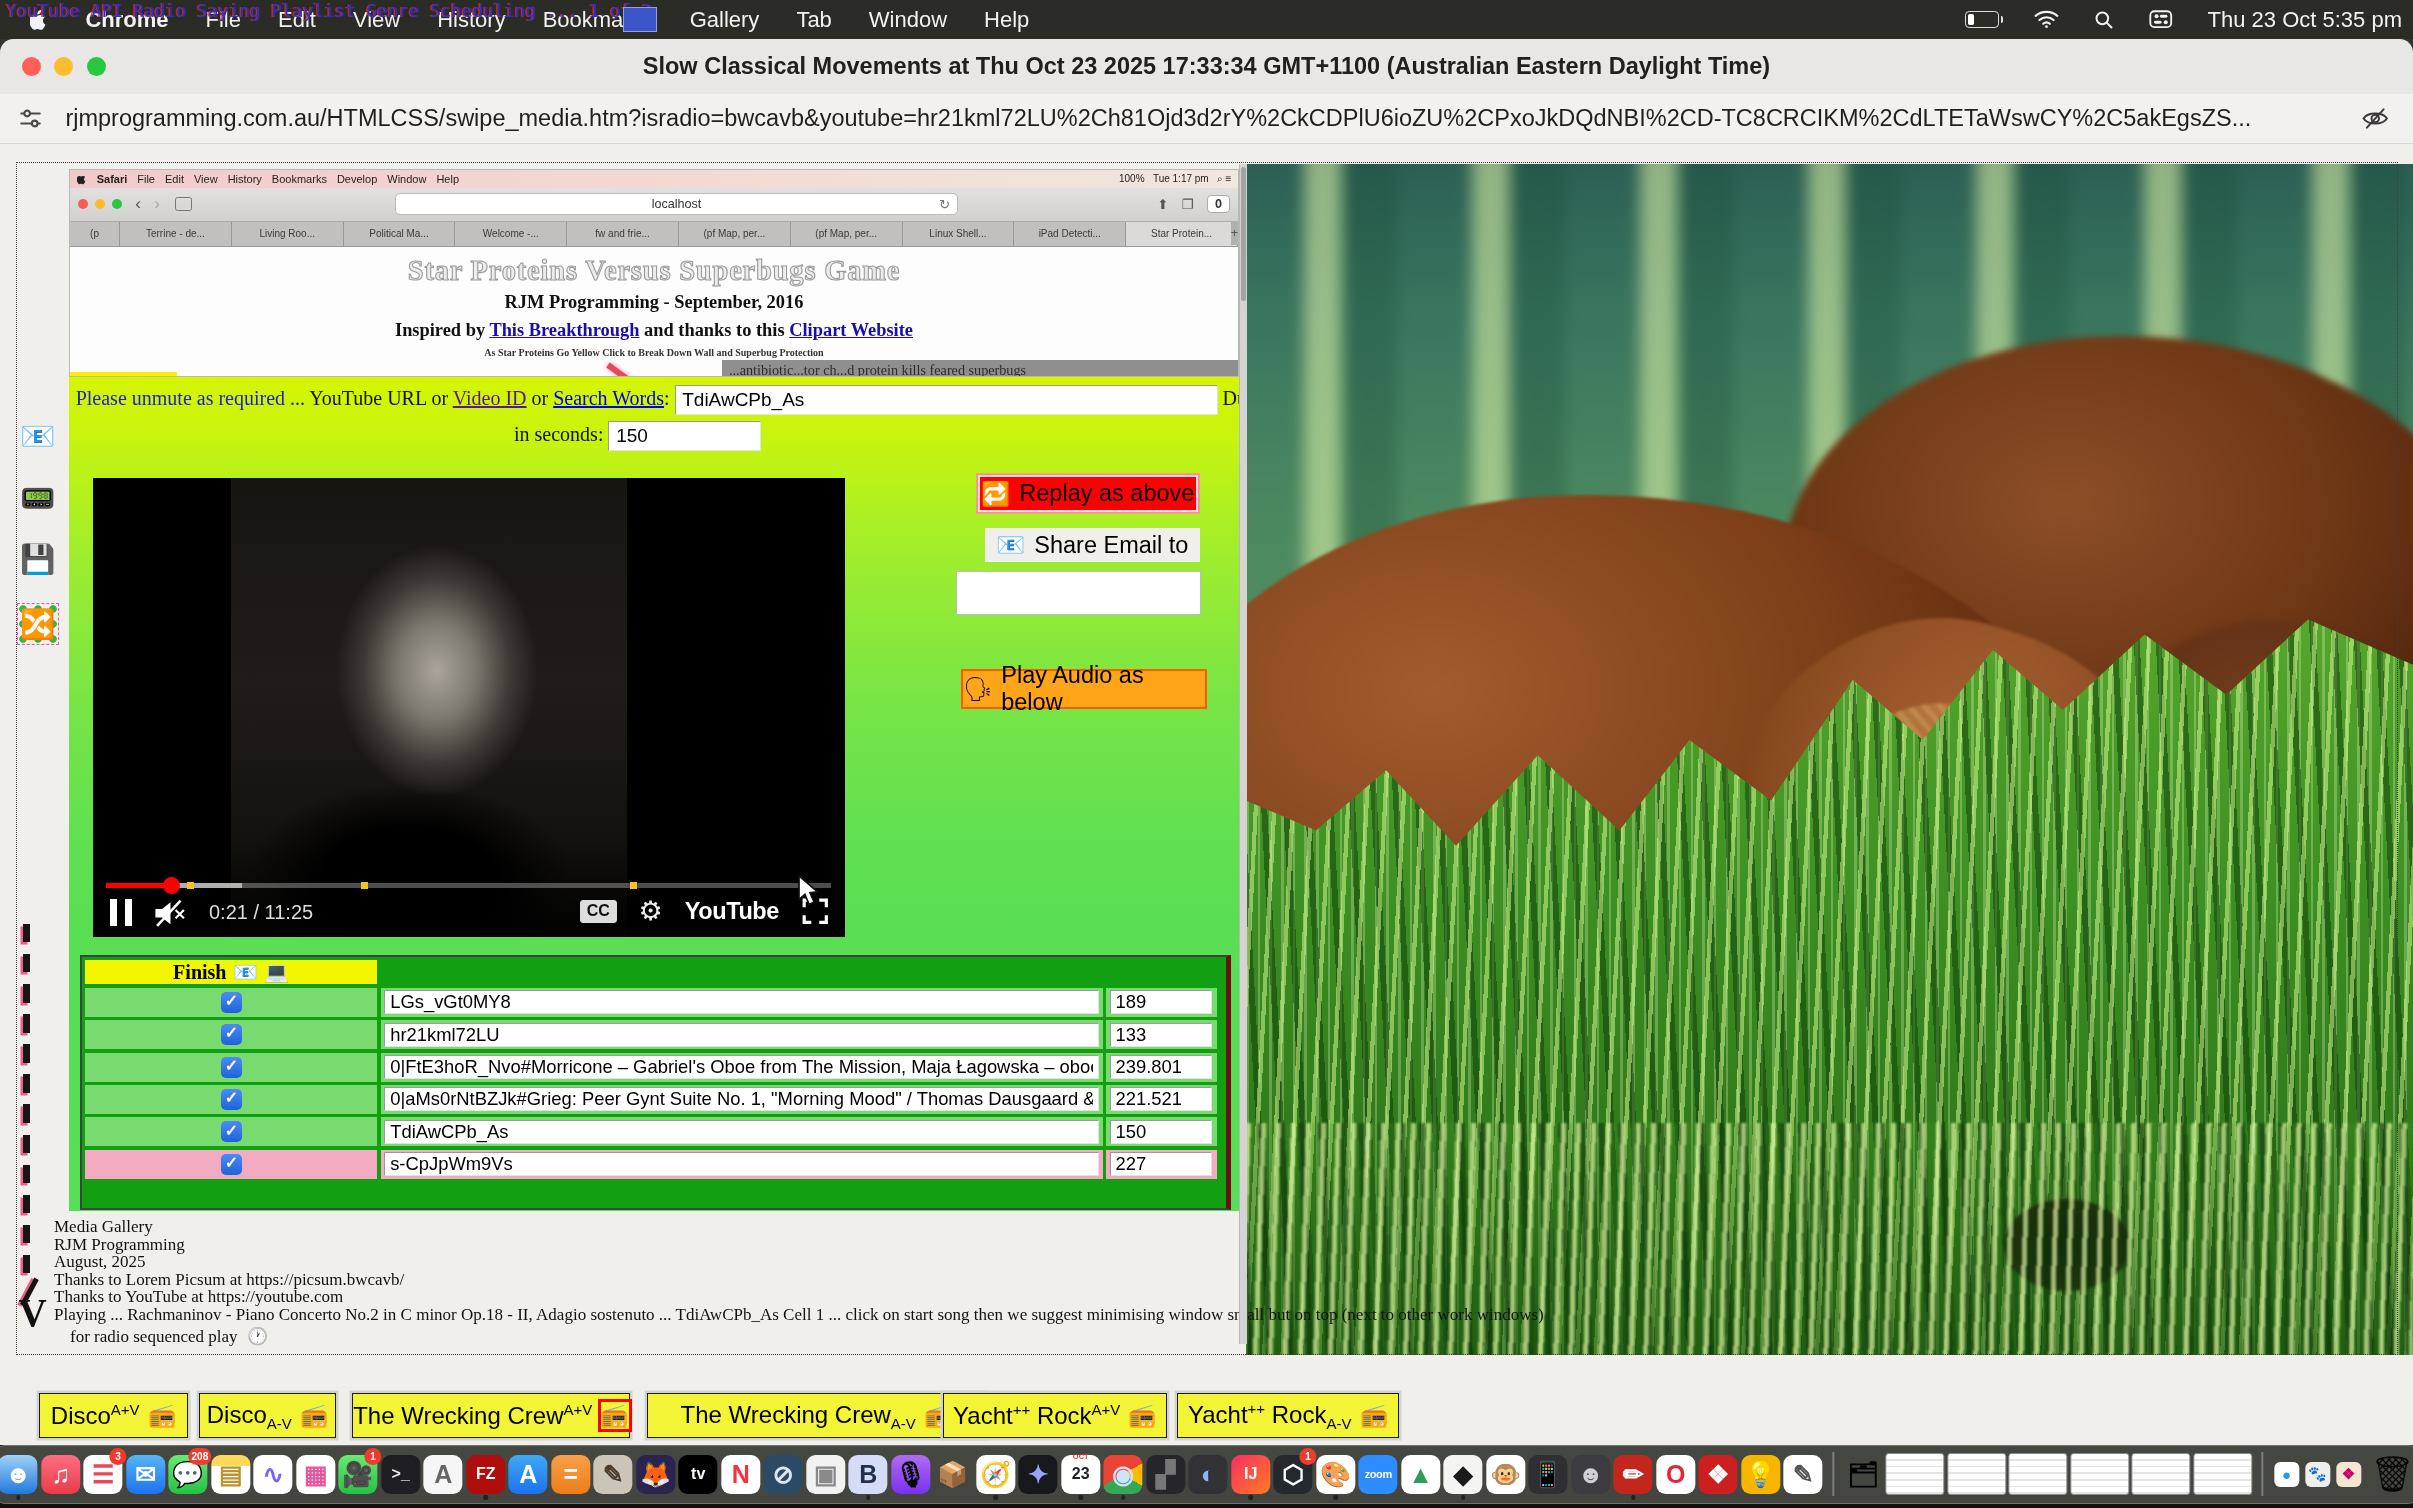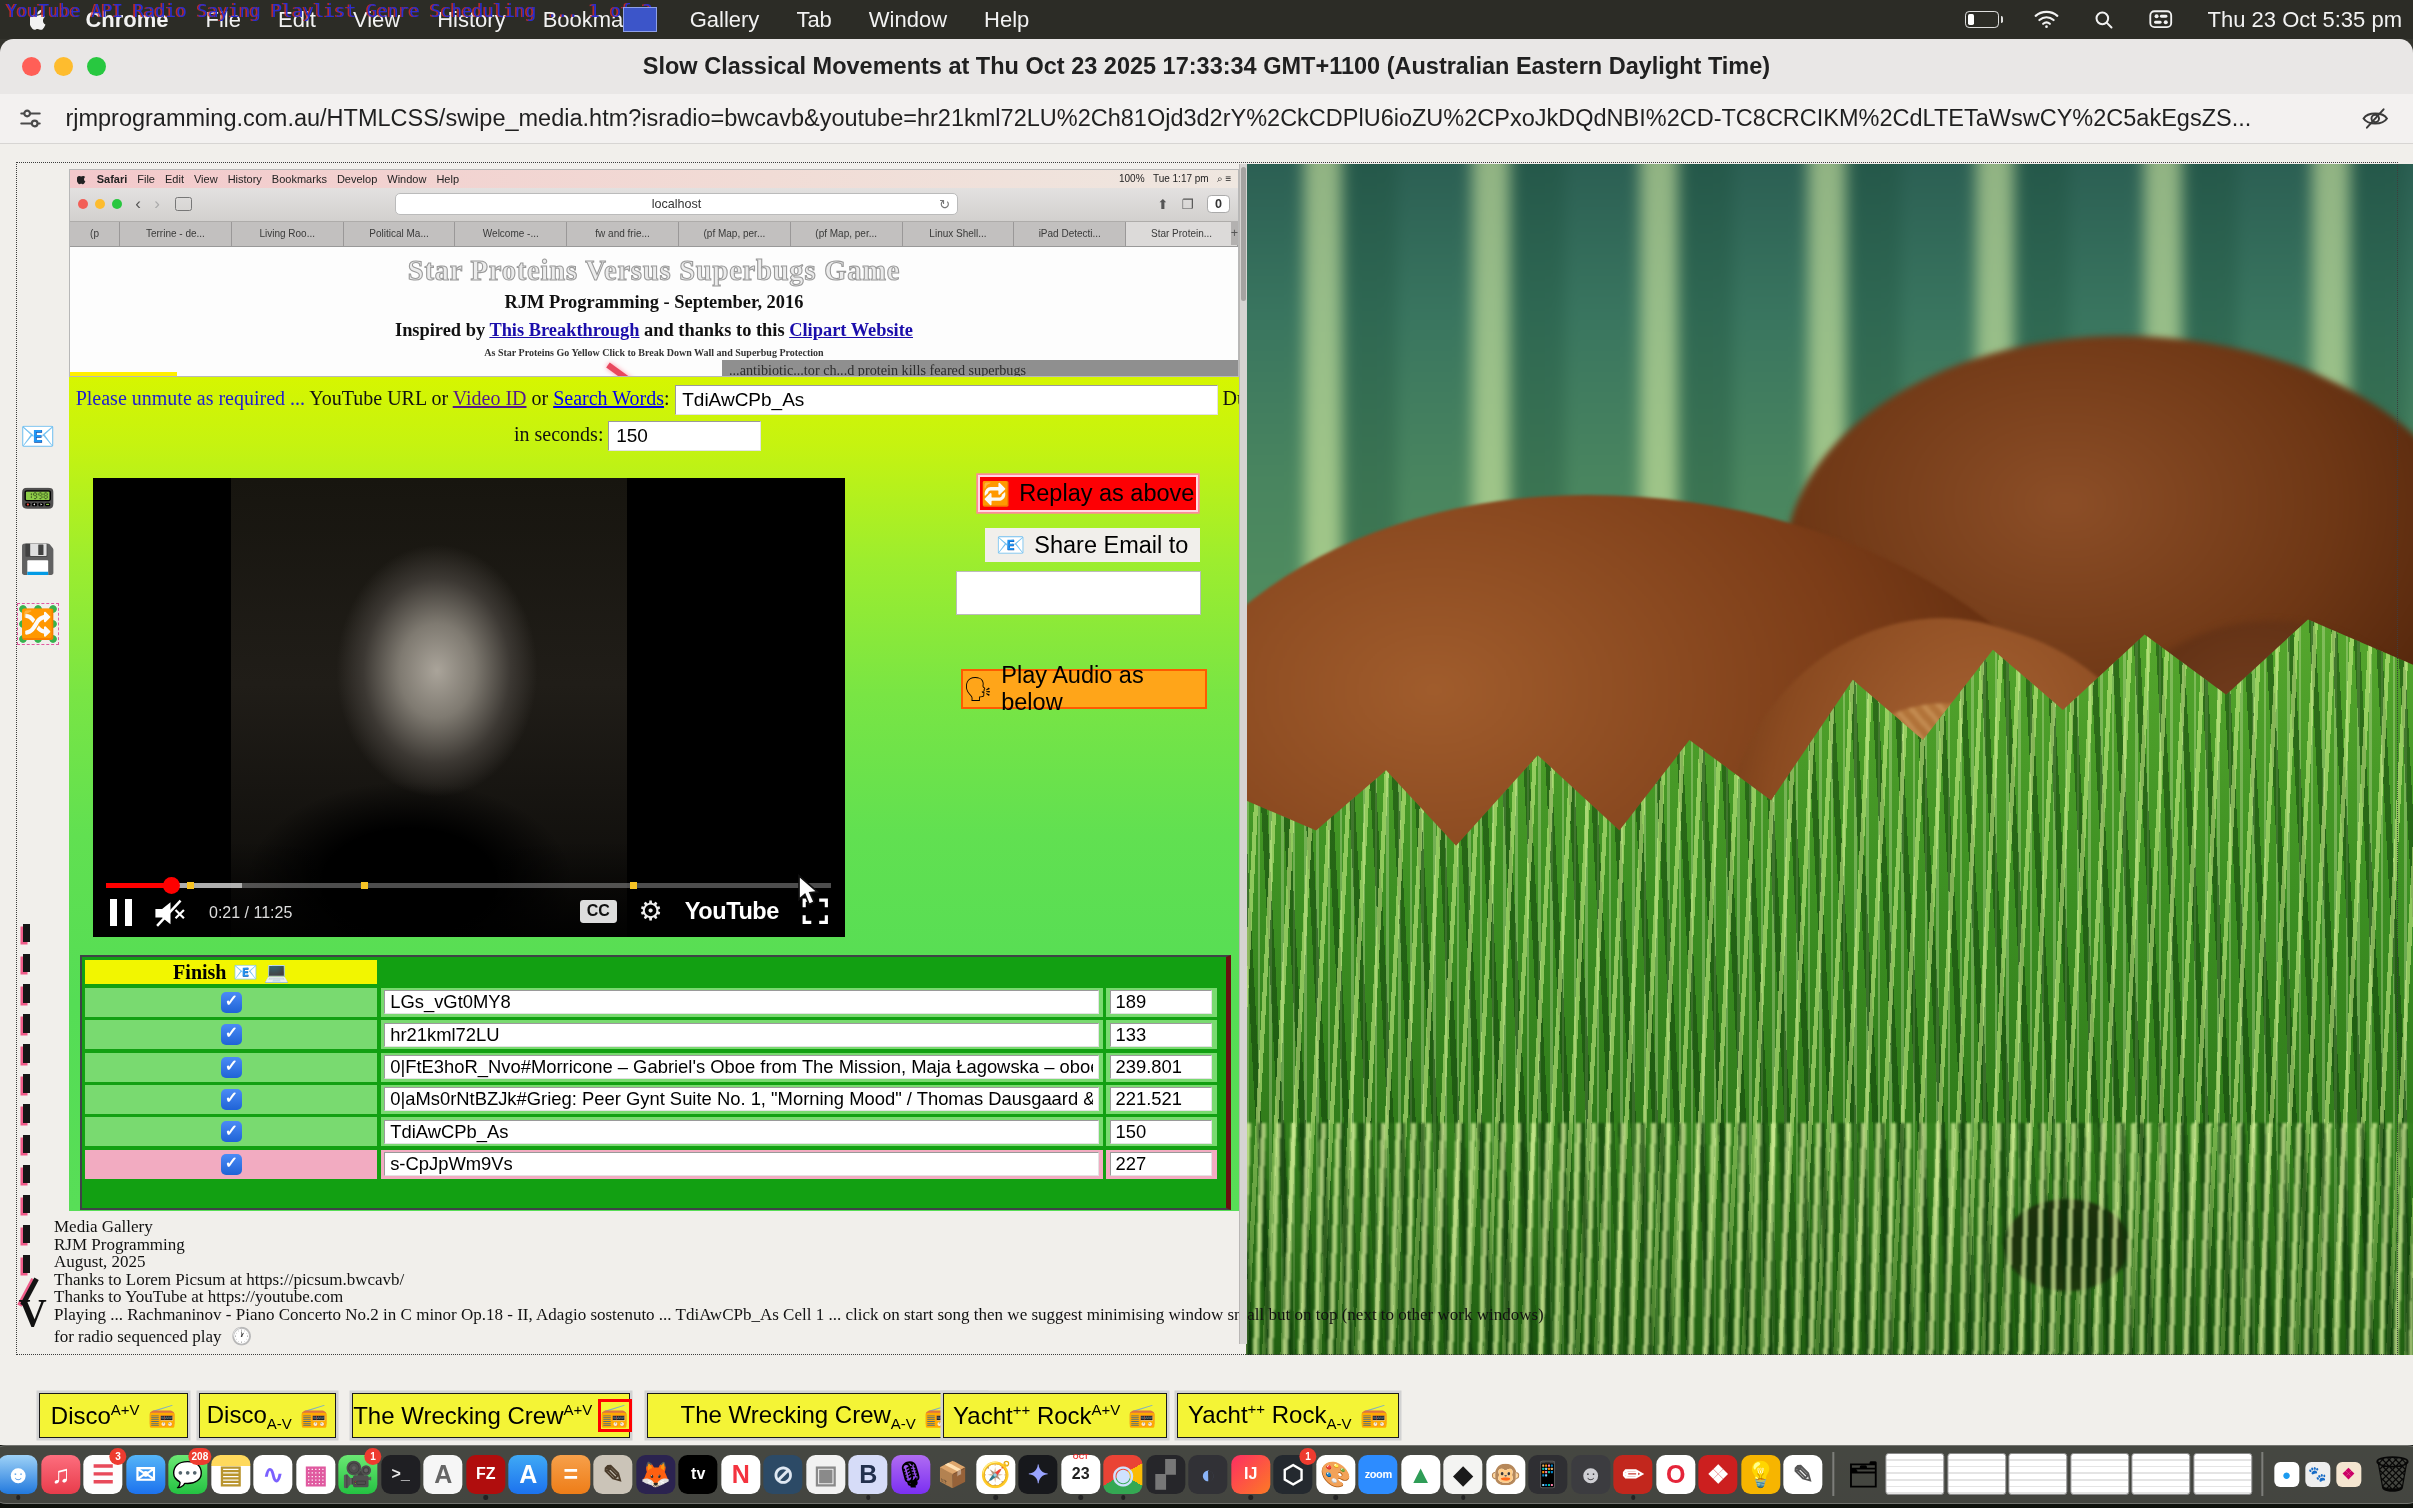--- a/index.html
+++ b/index.html
@@ -142,21 +142,21 @@
   .p-bottom { position:absolute; left:0; bottom:0; right:0; height:96px;
     background:linear-gradient(0deg,rgba(0,0,0,.85),rgba(0,0,0,0)); }
   .progress { position:absolute; left:13.4px; right:13.4px; bottom:49px; height:5px; background:rgba(255,255,255,.3); }
   .prog-played { position:absolute; left:0; top:0; bottom:0; width:65px; background:#f00; }
   .prog-buffer { position:absolute; left:65px; top:0; bottom:0; width:71px; background:rgba(255,255,255,.55); }
   .prog-handle { position:absolute; left:57px; top:-5.9px; width:17px; height:17px; border-radius:50%; background:#f00; }
   .prog-mark { position:absolute; top:-0.8px; width:7.5px; height:6.7px; background:#f7c325; }
   .ctrl-left { position:absolute; left:17px; bottom:10px; display:flex; align-items:center; gap:20px; }
   .pause-ic { display:flex; gap:7.5px; }
   .pause-ic i { display:block; width:7.5px; height:27px; background:#fff; }
-  .p-time { font-size:16px; color:#ddd; }
+  .p-time { font-size:20px; color:#ddd; }
   .ctrl-right { position:absolute; right:15px; bottom:10px; display:flex; align-items:center; gap:22px; }
   .cc-badge { background:#ddd; color:#111; font-weight:bold; font-size:16px; padding:2.5px 6.7px; border-radius:3.4px; }
   .gear { font-size:27px; color:#eee; }
   .yt-logo { font-size:23.5px; font-weight:bold; color:#fff; letter-spacing:-0.4px; }
   .p-cursor { position:absolute; left:701px; top:396px; }
 
   
   .btn-replay { position:absolute; left:909px; top:98px; width:220px; height:37px; background:#fd0004;
     color:#000; font-size:23.5px; display:flex; align-items:center; justify-content:center; gap:8.4px;
     border:2.5px solid #ffd9e2; box-shadow:0 0 0 1.7px #ff8a9a; }
@@ -198,21 +198,21 @@
   .cb.un::after { content:""; }
   .cb.sm { width:18.4px; height:18.4px; }
   .cb.sm::after { font-size:13.4px; }
 
   
   .scrollstrip { position:absolute; left:1239px; top:20px; width:7.5px; height:1180px; background:#d6d4d2; border-left:0.8px solid #b9b7b5; z-index:6; }
   .scrollthumb { position:absolute; left:0.8px; top:3.4px; width:5px; height:134px; background:#a5a3a1; border-radius:2.5px; }
   .footer { position:absolute; left:54px; top:1074px; width:1173px; font-family:"Liberation Serif",serif;
     font-size:17px; color:#111; z-index:5; }
   .f-line { line-height:17.6px; white-space:nowrap; }
-  .f-last { margin-top:4.2px; display:flex; align-items:flex-start; gap:10px; }
+  .f-last { margin-top:4.2px; display:flex; align-items:flex-start; gap:10px;margin-left:16px; }
   .f-clock { font-size:17px; filter:grayscale(1); }
 
   
   .photo { position:absolute; left:1246px; top:20px; width:1167px; height:1191px; overflow:hidden; background:#3c7a5a; z-index:3; }
   .ph-top { position:absolute; left:-17px; right:-17px; top:-17px; height:553px;
     background:repeating-linear-gradient(90deg, rgba(225,245,160,0) 0 75px, rgba(228,248,170,.55) 75px 113px, rgba(20,70,50,.28) 113px 168px),
       linear-gradient(180deg,#2a5d52 0%,#39755f 30%,#49855f 60%,#549260 100%);
     filter:blur(7.5px); }
   .dog-rear { position:absolute; right:-75px; top:172px; width:704px; height:478px; border-radius:48% 52% 45% 50%;
     background:radial-gradient(ellipse at 40% 35%, #8c4e27 0%, #6e3715 45%, #4a2009 82%); filter:blur(3.4px); }

